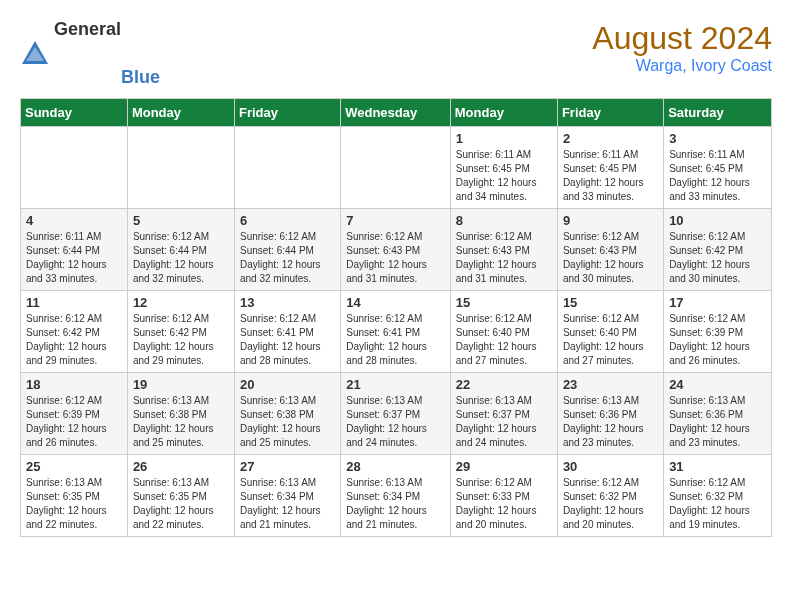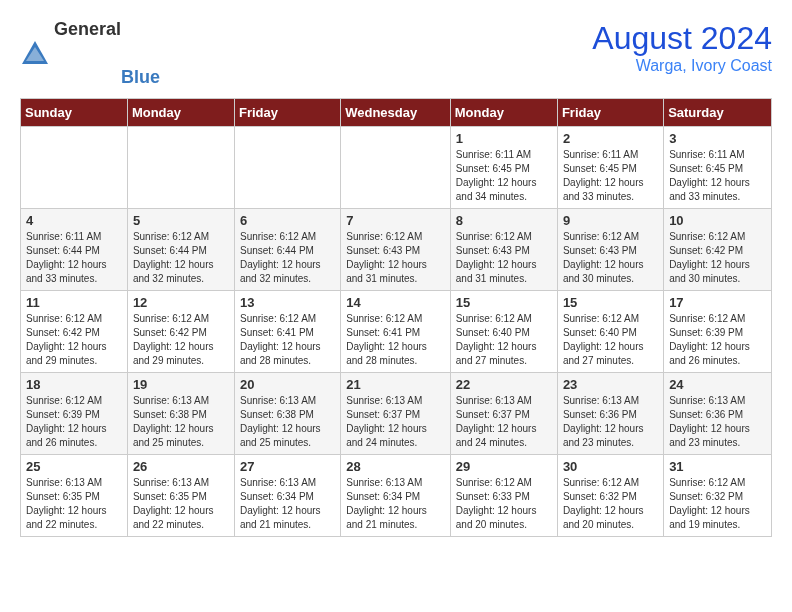--- a/index.html
+++ b/index.html
@@ -40,32 +40,32 @@
       width: 30px;
       height: 30px;
       margin-right: 4px;
     }
     .title-block {
       text-align: right;
     }
     .month-year {
       font-size: 32px;
       font-weight: normal;
-      color: #1d4ed8;
+      color: #a16207;
     }
     .location {
       font-size: 16px;
       color: #3b82f6;
     }
     table {
       width: 100%;
       border-collapse: collapse;
     }
     thead tr th {
-      background-color: #7f1d1d;
+      background-color: #15803d;
       color: #fff;
       font-size: 13px;
       font-weight: bold;
       padding: 6px 4px;
       text-align: left;
       border: 1px solid #ccc;
     }
     tbody tr td {
       border: 1px solid #ccc;
       vertical-align: top;

